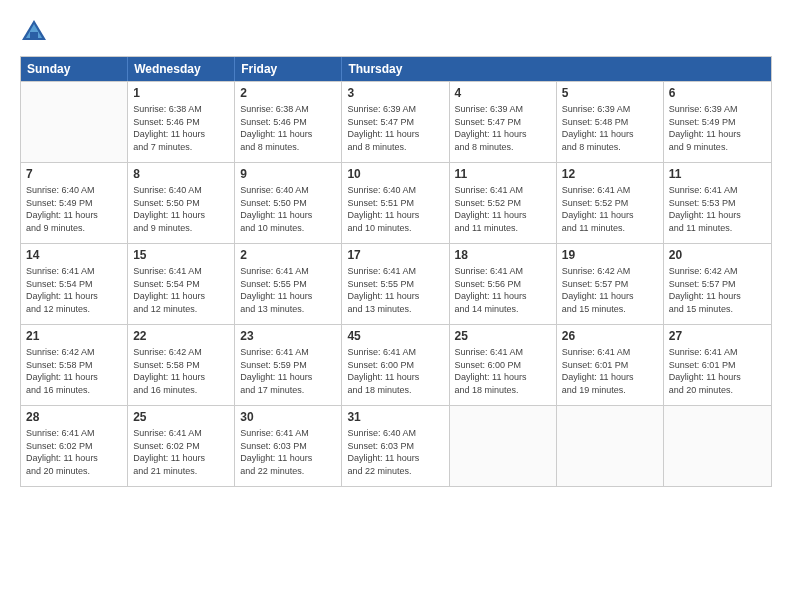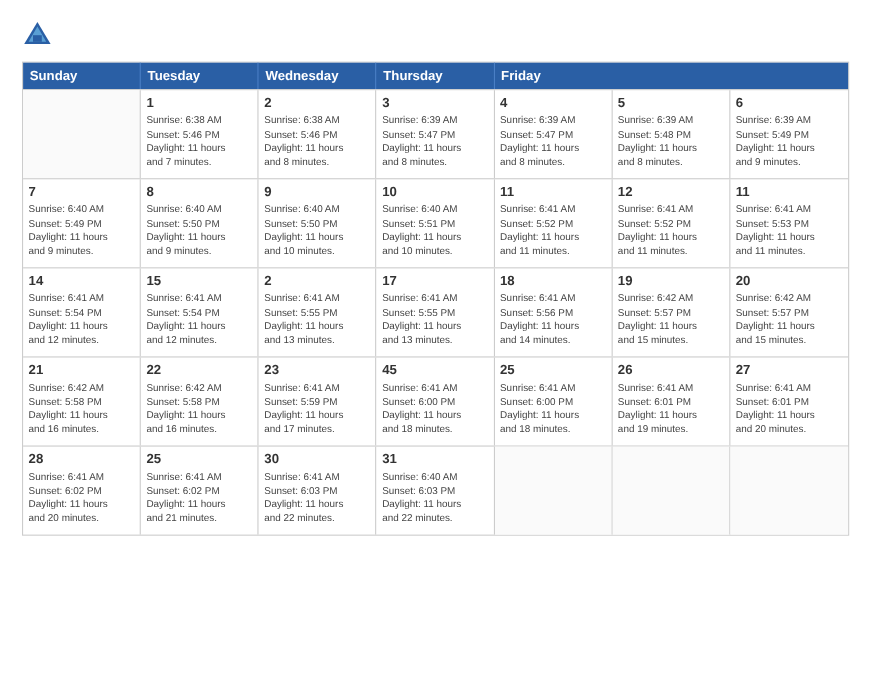--- a/index.html
+++ b/index.html
@@ -128,24 +128,23 @@
     </div>
     <div class="title-block">
       <div class="month-title"></div>
       <div class="location"></div>
     </div>
   </div>
 
   <div class="calendar">
     <div class="cal-header-row">
     <div class="cal-header-cell">Sunday</div>
-        <div class="cal-header-cell">Tuesday</div>
         <div class="cal-header-cell">Wednesday</div>
+        <div class="cal-header-cell">Friday</div>
         <div class="cal-header-cell">Thursday</div>
-        <div class="cal-header-cell">Friday</div>
       </div>
     <div class="cal-body">
     <div class="cal-week">
           <div class="cal-cell empty"></div>
           <div class="cal-cell">
             <span class="day-num">1</span>
             <div class="cell-info" style="white-space: pre-line;">Sunrise: 6:38 AM
 Sunset: 5:46 PM
 Daylight: 11 hours
 and 7 minutes.</div>

